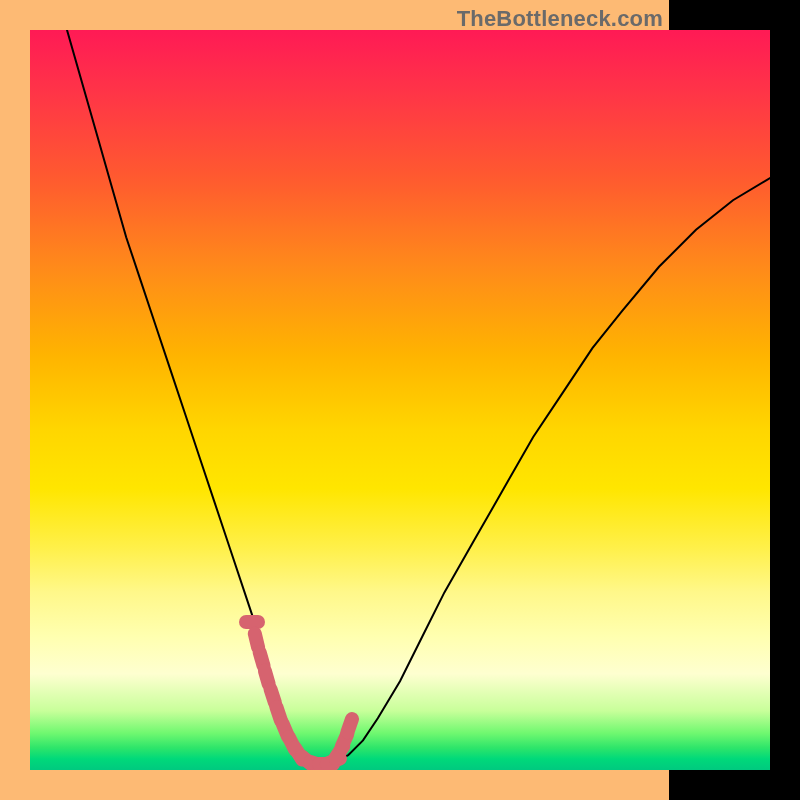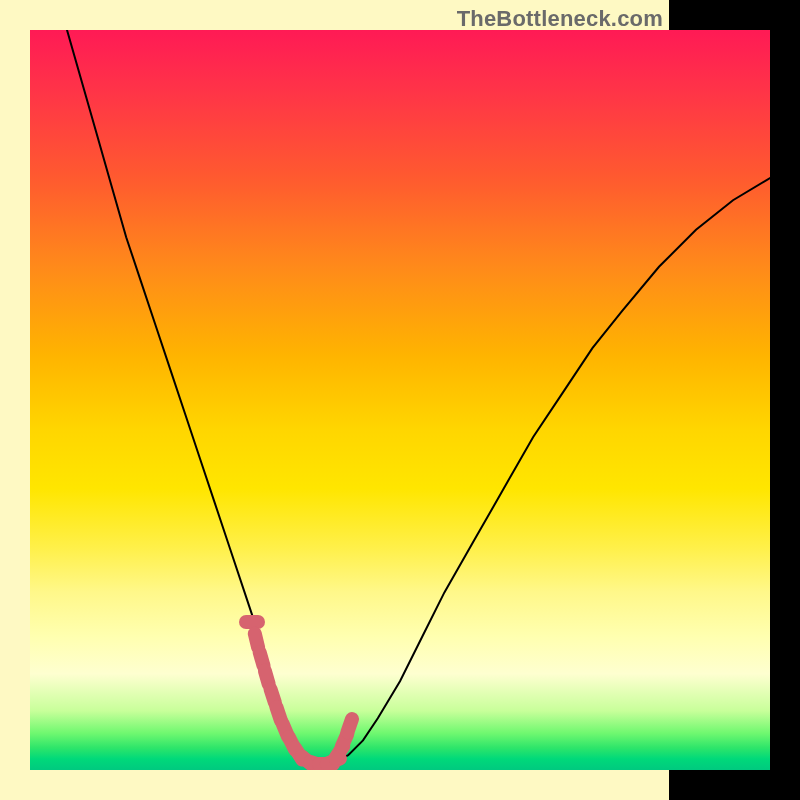--- a/index.html
+++ b/index.html
@@ -1,21 +1,21 @@
 <!DOCTYPE html>
 <html><head>
 <meta charset="utf-8">
 <style>
   * { margin: 0; padding: 0; box-sizing: border-box; }
   html, body { width: 800px; height: 800px; overflow: hidden; background: #000; }
   .frame {
     position: relative;
     width: 669px;
     height: 800px;
-    background: #fef9c3;
+    background: #fdba74;
   }
   .plot-area {
     position: absolute;
     left: 30px;
     top: 30px;
     width: 740px;
     height: 740px;
     background: linear-gradient(to bottom,
       #ff1a55 0%,
       #ff3348 8%,

